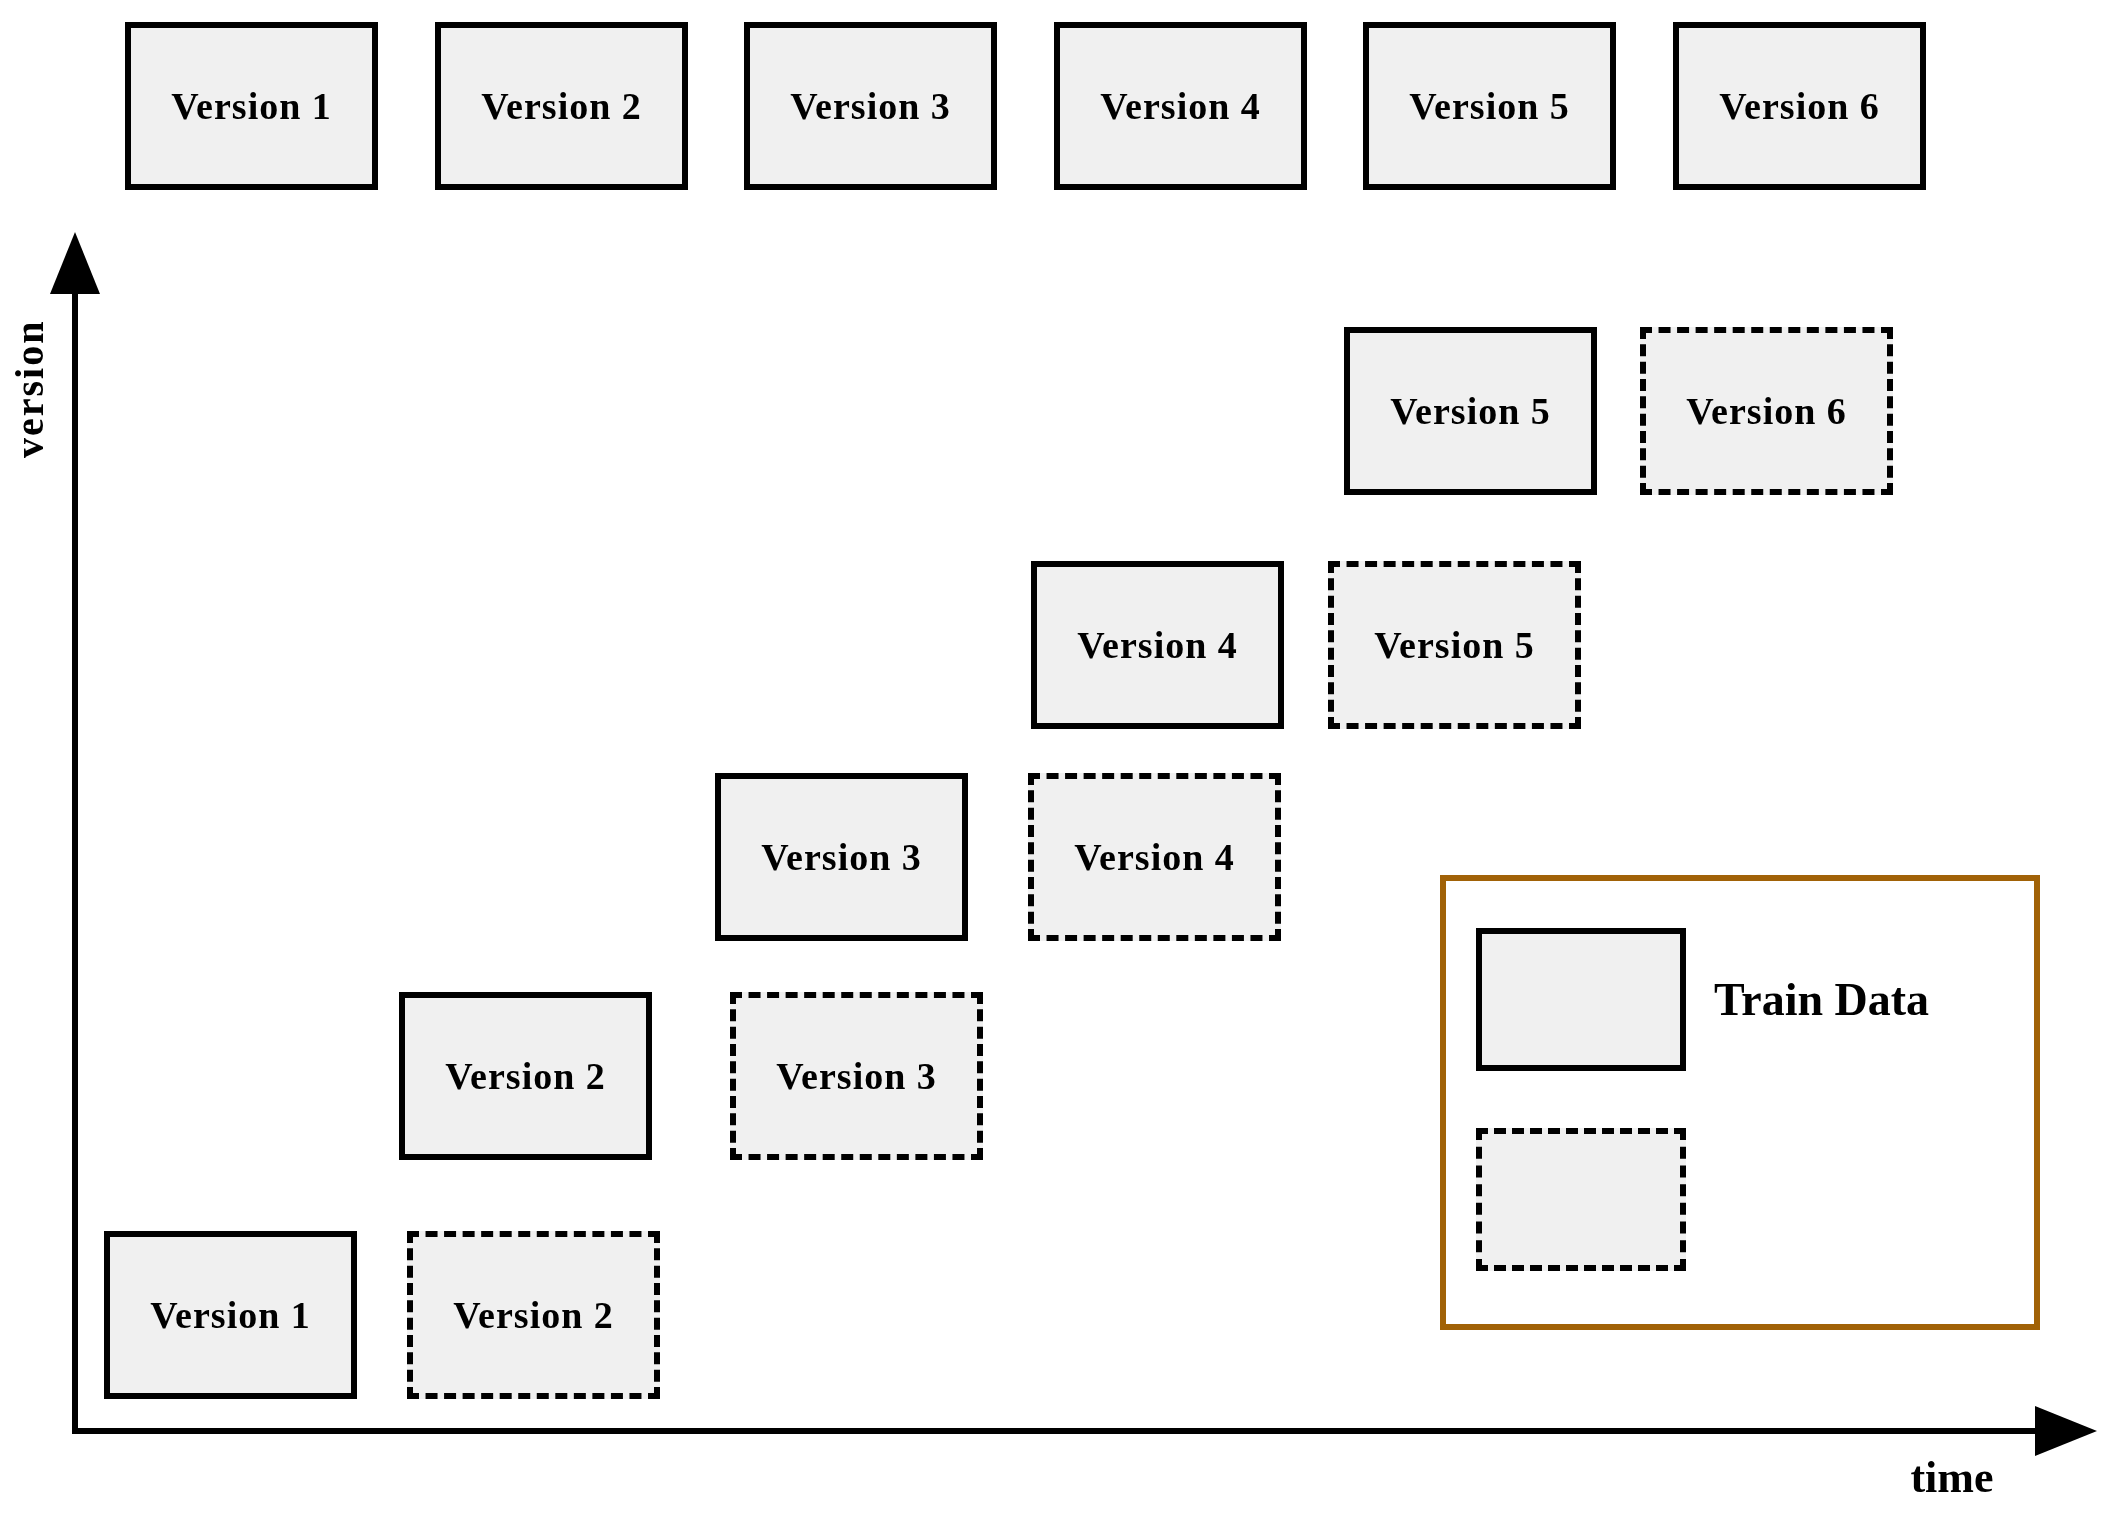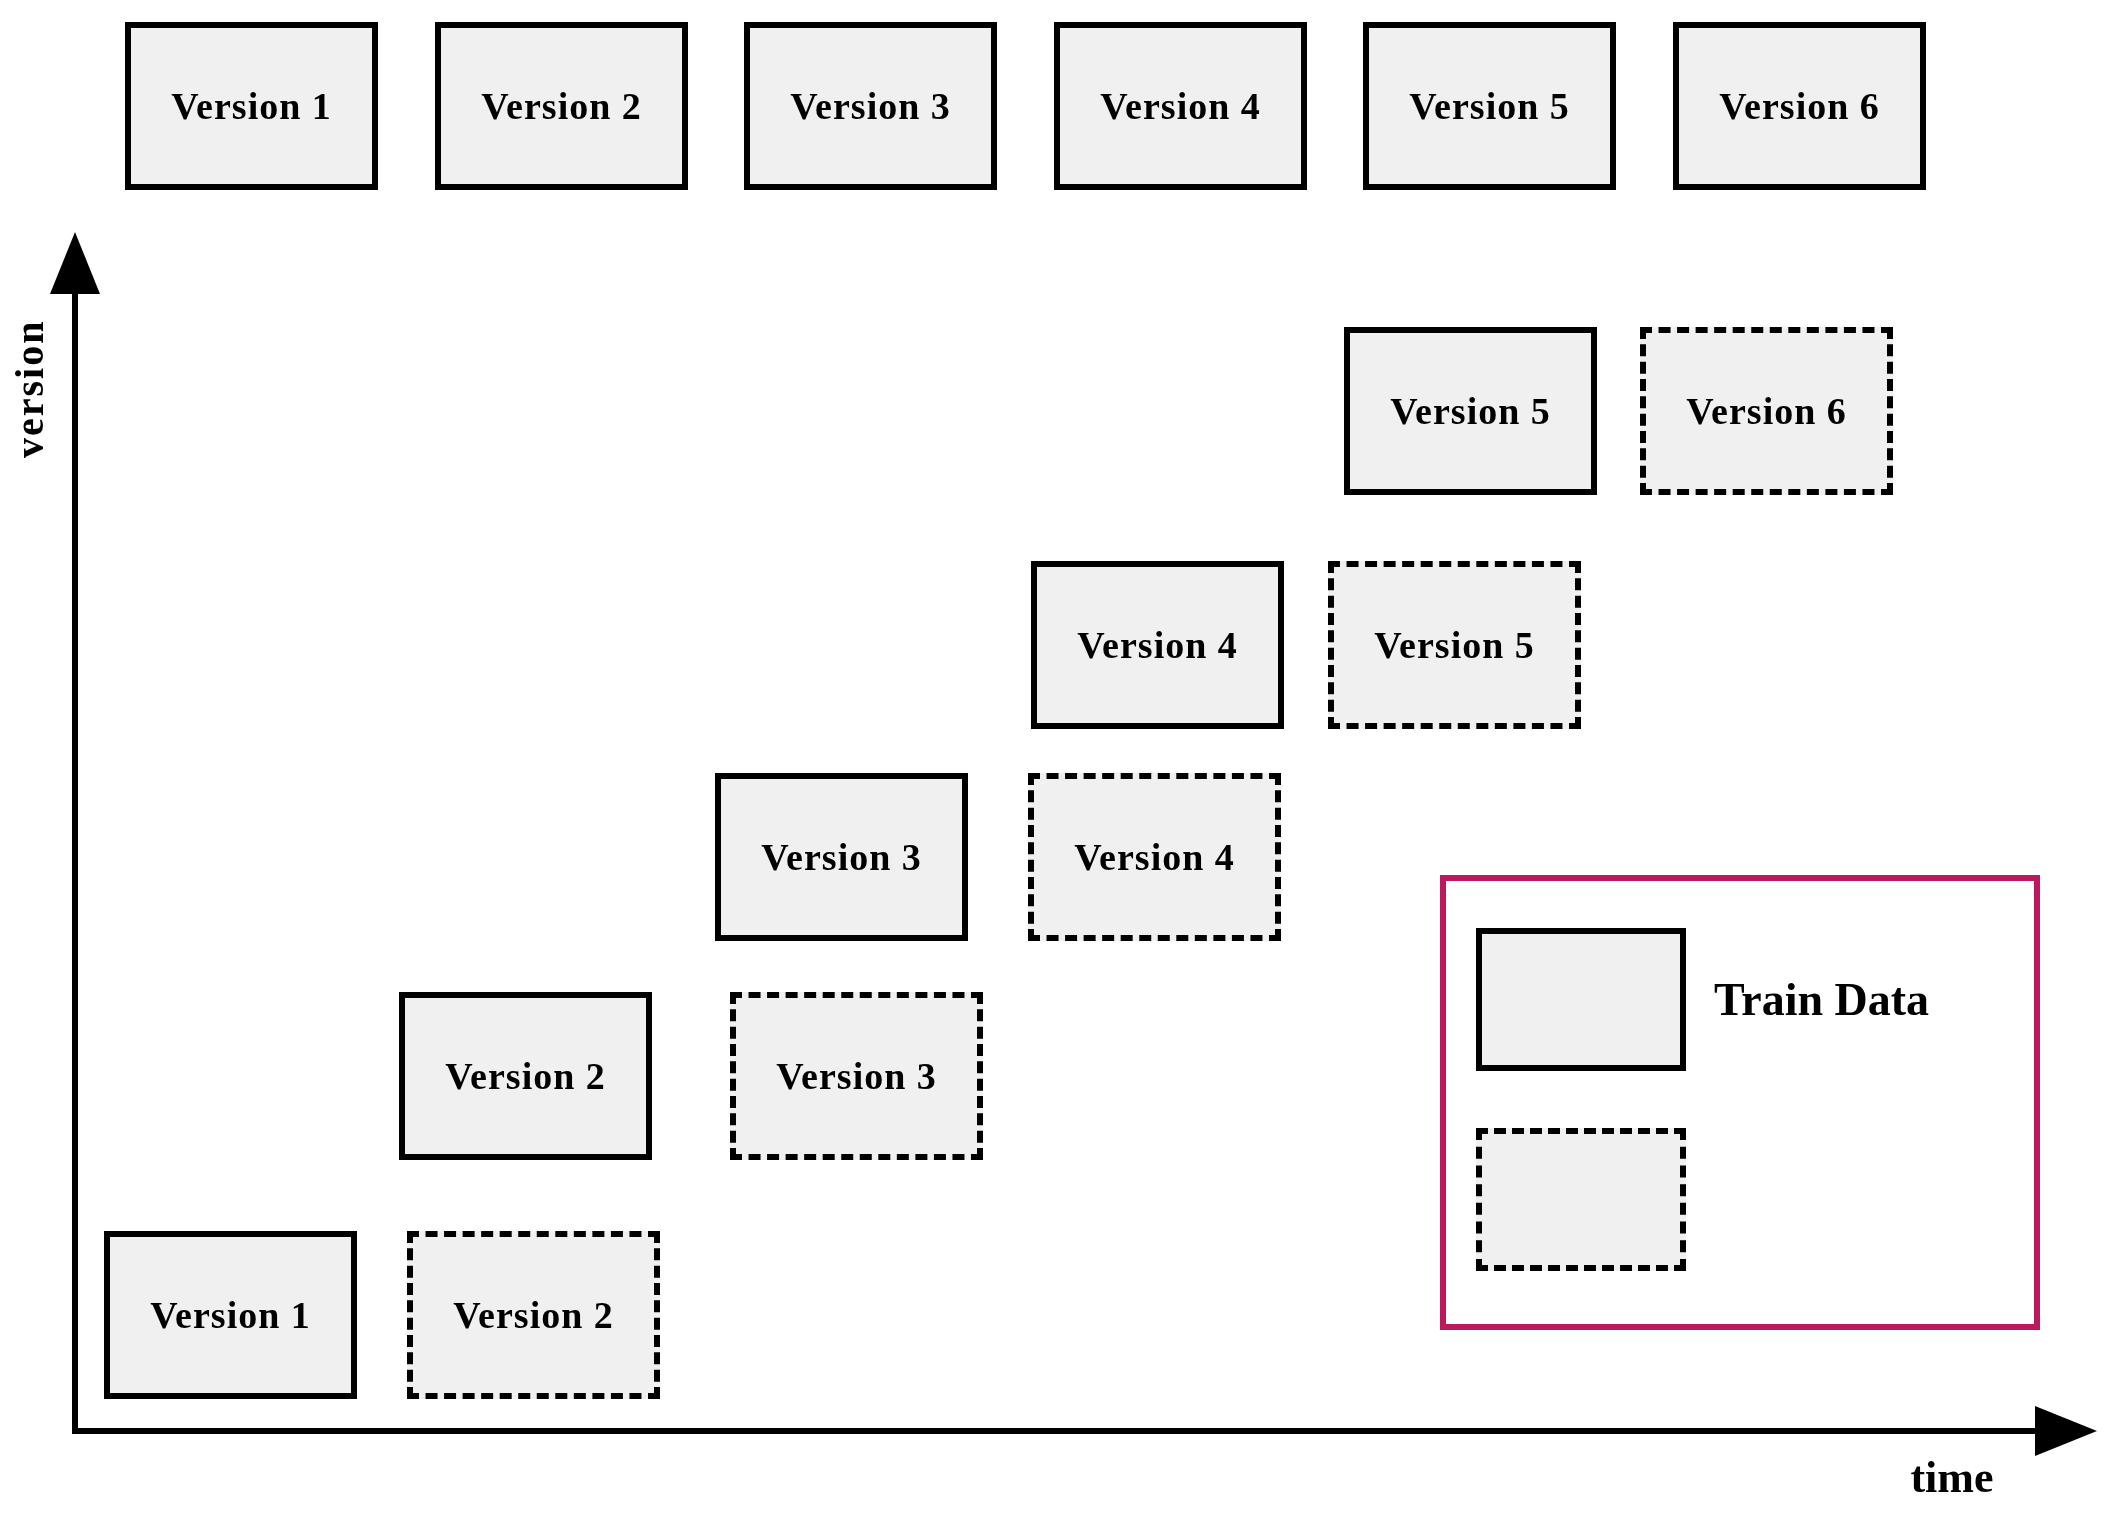--- a/index.html
+++ b/index.html
@@ -47,21 +47,21 @@
     white-space:nowrap;
   }
   .x-axis-label{
     position:absolute;left:1872px;top:1452px;width:160px;
     text-align:center;
     font-weight:bold;font-size:44px;
   }
   .legend{
     position:absolute;left:1440px;top:875px;width:600px;height:455px;
     box-sizing:border-box;
-    border:6px solid #be185d;
+    border:6px solid #a16207;
     background:#ffffff;
   }
   .legend-swatch{
     position:absolute;left:30px;width:210px;height:143px;
     box-sizing:border-box;
     background:#f0f0f0;
   }
   .legend-swatch.solid{border:6px solid #000;}
   .legend-swatch.dashed{border:6px dashed #000;}
   .swatch-train{top:47px;}

